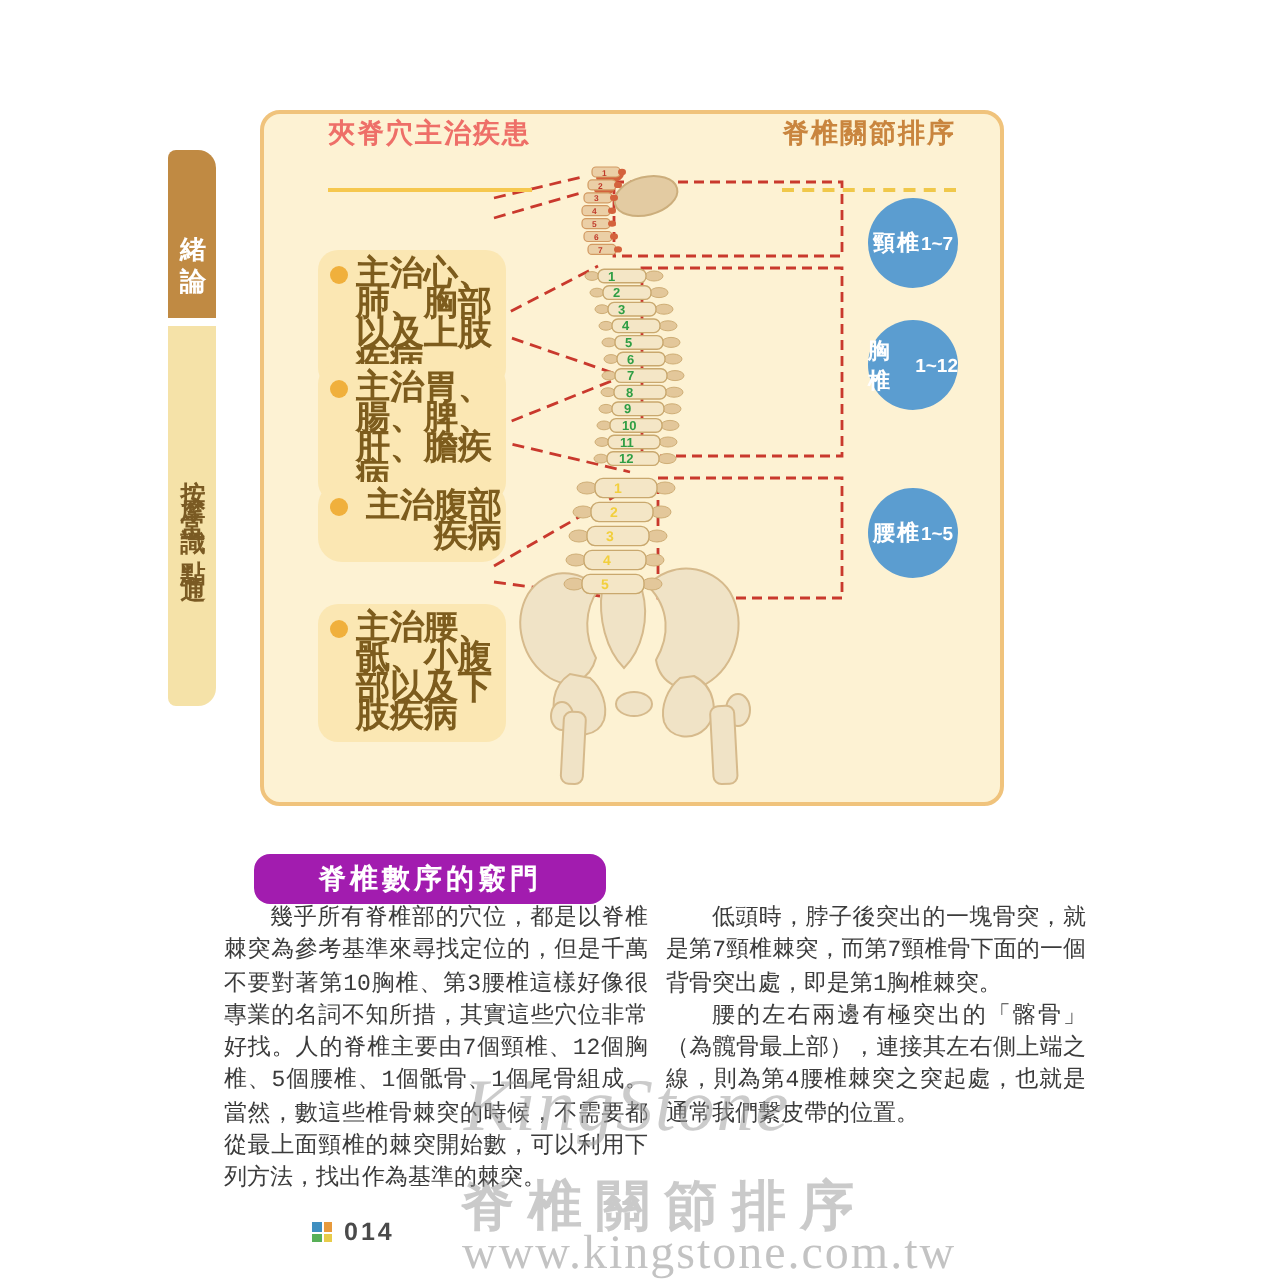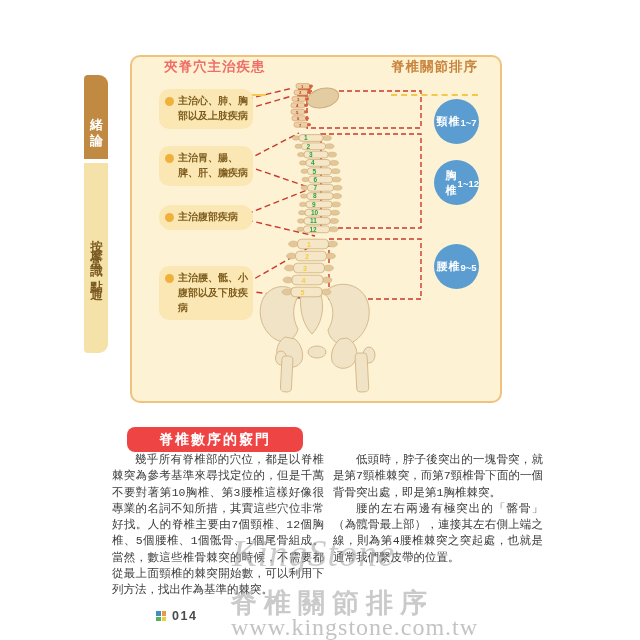--- a/index.html
+++ b/index.html
@@ -20,36 +20,36 @@
          background:#fdf2d3;border:2px solid #f0c37c;border-radius:10px;
          box-sizing:border-box;z-index:1;}
   #spine-svg{position:absolute;left:0;top:0;z-index:2;pointer-events:none;}
 
   .diag-title{position:absolute;z-index:3;font-weight:bold;font-size:13.5px;
               letter-spacing:1px;padding-bottom:18px;}
   .title-left{left:164px;top:58px;color:#ee6f68;border-bottom:2px solid #f6c84e;}
   .title-right{left:391px;top:58px;color:#c9853e;border-bottom:2px dashed #f0c84a;}
 
   .tbox{position:absolute;left:159px;width:94px;background:#fbe7b3;border-radius:10px;
-        color:#7d5c1d;font-weight:bold;font-size:10px;line-height:14.8px;
-        padding:5px 2px 5px 19px;box-sizing:border-box;z-index:3;}
+        color:#7d5c1d;font-weight:bold;font-size:17px;line-height:14.8px;
+        padding:5px 2px 5px 19px;box-sizing:border-box;z-index:3;margin-top:36px;}
   .tbox .dot{position:absolute;left:6px;top:8px;width:9px;height:9px;border-radius:50%;
         background:#f0b03c;}
-  .b1{top:89px;}.b2{top:146px;}.b3{top:205px;border-radius:12px;}.b4{top:266px;}
+  .b1{top:89px;}.b2{top:146px;}.b3{top:205px;border-radius:12px;text-align:right;}.b4{top:266px;}
 
   .badge{position:absolute;left:434px;width:45px;height:45px;border-radius:50%;
          background:#5b9dd0;color:#fff;display:flex;
          align-items:center;justify-content:center;font-weight:bold;z-index:3;}
   .badge .t{font-size:11px;letter-spacing:1px;}
   .badge .r{font-size:9.5px;margin-top:1px;}
-  .g1{top:99px;}.g2{top:160px;text-align:right;}.g3{top:244px;}
+  .g1{top:99px;}.g2{top:160px;}.g3{top:244px;}
 
   
   .sec-head{position:absolute;left:127px;top:427px;width:176px;height:25px;
-            background:#ef4444;color:#ffffff;border-radius:8px;display:flex;
+            background:#a21caf;color:#ffffff;border-radius:8px;display:flex;
             align-items:center;justify-content:center;font-size:14px;font-weight:bold;
             letter-spacing:2px;z-index:3;}
   .col{position:absolute;top:452px;font-family:Liberation Mono, monospace;
        font-size:11.5px;line-height:16.3px;color:#3b3b3b;text-align:justify;z-index:3;}
   .col-left{left:112px;width:212px;}
   .col-right{left:333px;width:210px;}
   .col p{margin:0;text-indent:2em;}
 
   
   .pageno{position:absolute;left:127px;top:609px;display:flex;align-items:center;z-index:3;padding-left:29px;}
@@ -227,21 +227,21 @@
 <div class="badge g1">
   <span class="t">頸椎</span>
   <span class="r">1~7</span>
 </div>
 <div class="badge g2">
   <span class="t">胸椎</span>
   <span class="r">1~12</span>
 </div>
 <div class="badge g3">
   <span class="t">腰椎</span>
-  <span class="r">9~5</span>
+  <span class="r">1~5</span>
 </div>
 
 <div class="sec-head">脊椎數序的竅門</div>
 <div class="col col-left">
   <p>幾乎所有脊椎部的穴位，都是以脊椎棘突為參考基準來尋找定位的，但是千萬不要對著第10胸椎、第3腰椎這樣好像很專業的名詞不知所措，其實這些穴位非常好找。人的脊椎主要由7個頸椎、12個胸椎、5個腰椎、1個骶骨、1個尾骨組成。當然，數這些椎骨棘突的時候，不需要都從最上面頸椎的棘突開始數，可以利用下列方法，找出作為基準的棘突。</p>
 </div>
 <div class="col col-right">
   <p>低頭時，脖子後突出的一塊骨突，就是第7頸椎棘突，而第7頸椎骨下面的一個背骨突出處，即是第1胸椎棘突。</p>
   <p>腰的左右兩邊有極突出的「髂骨」（為髖骨最上部），連接其左右側上端之線，則為第4腰椎棘突之突起處，也就是通常我們繫皮帶的位置。</p>
 </div>

